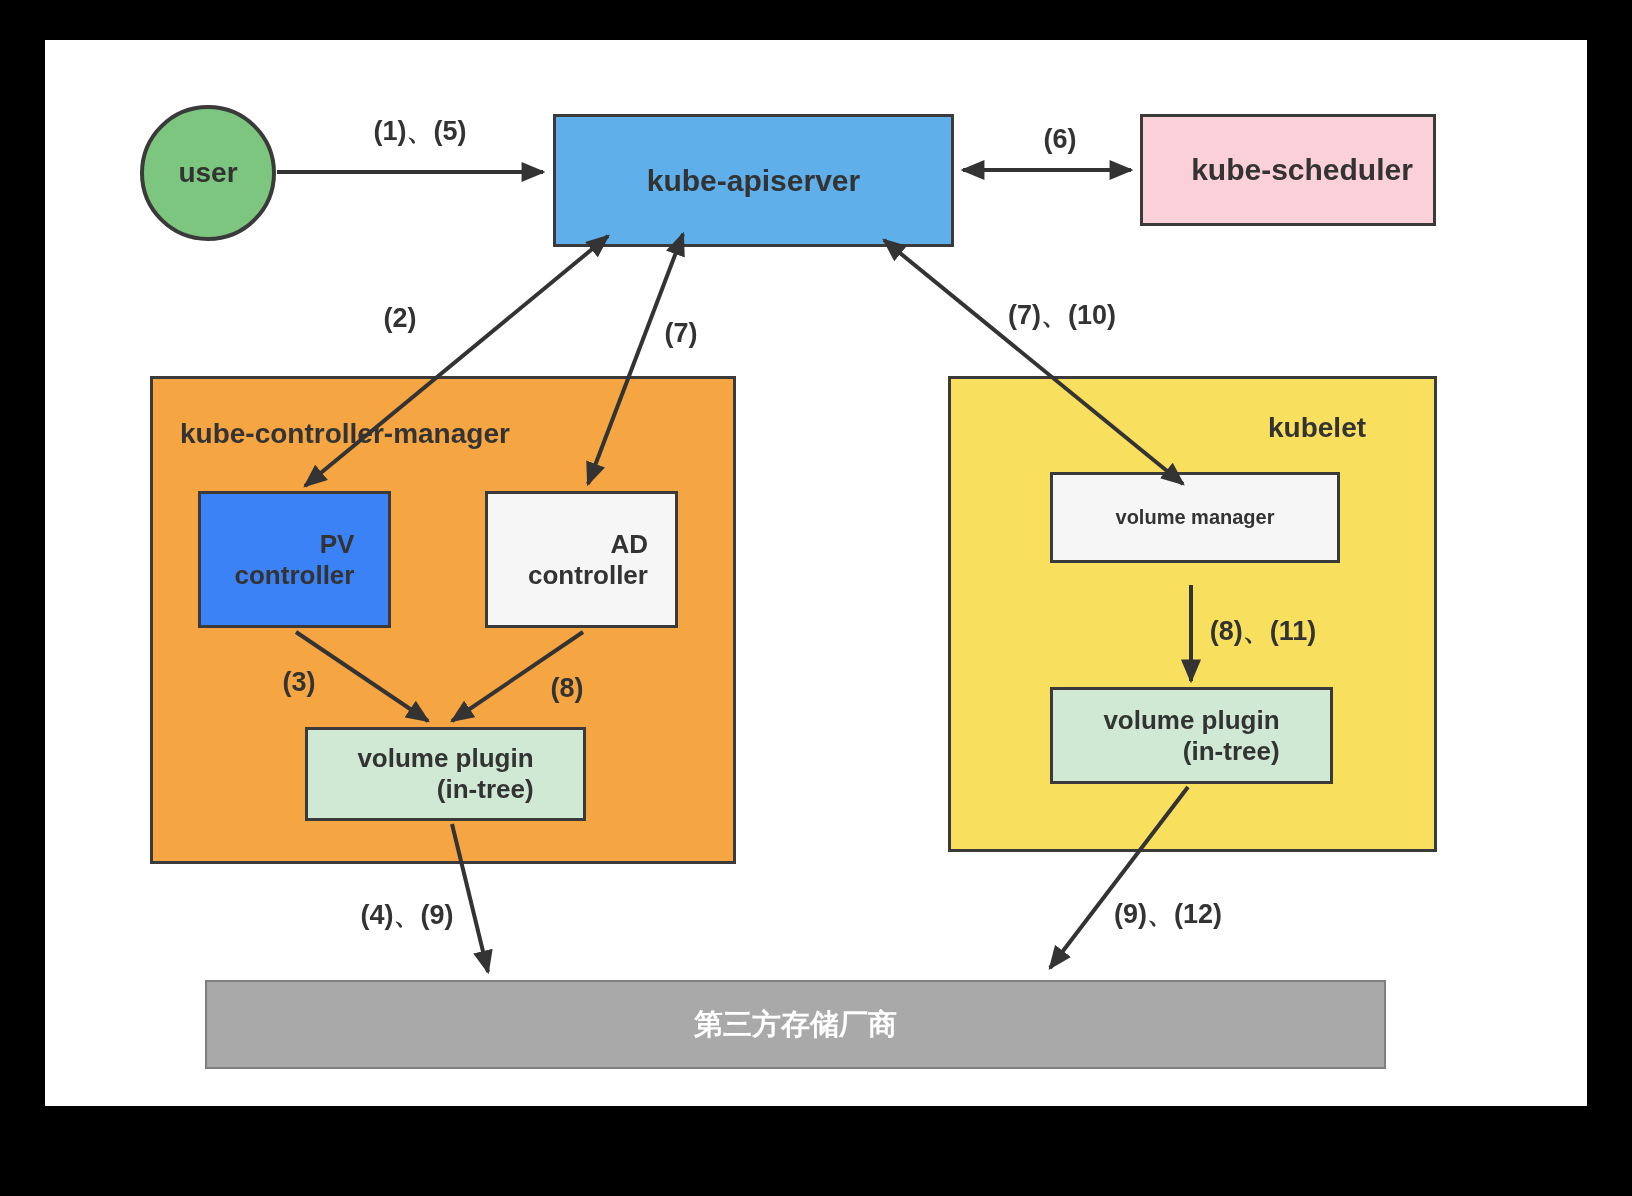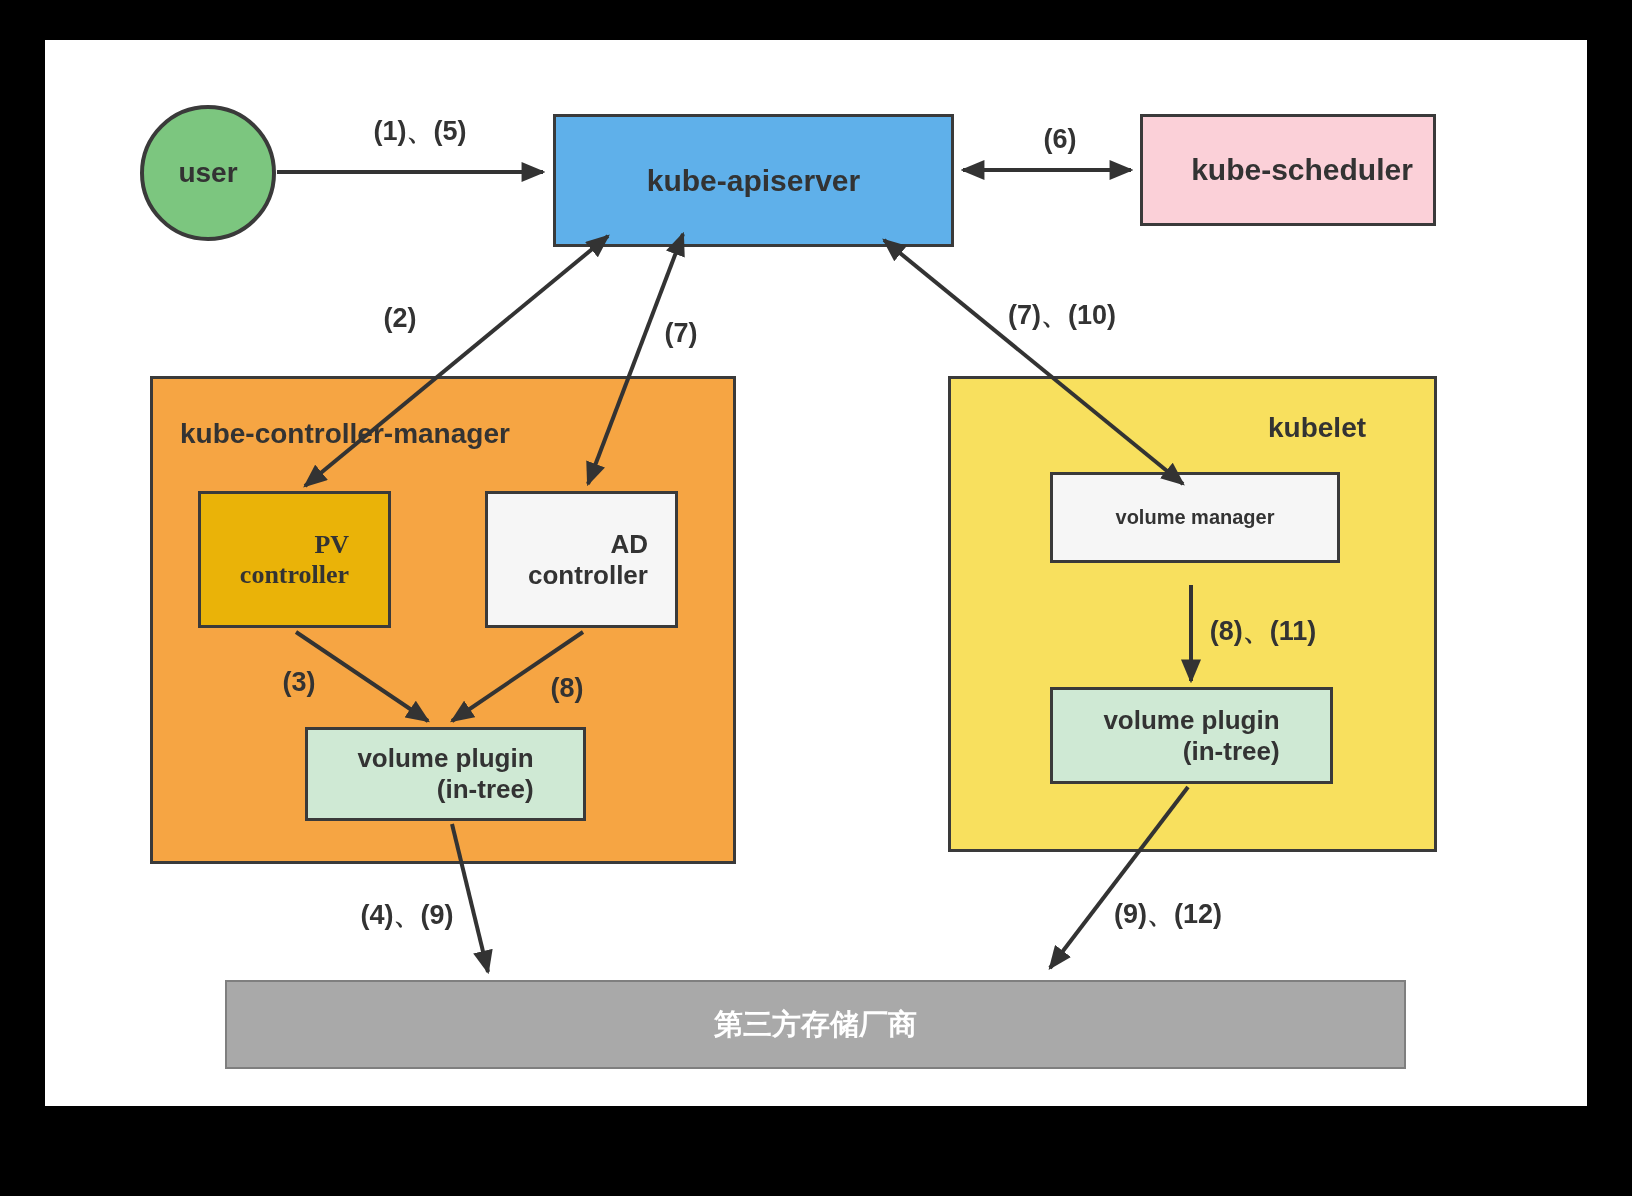--- a/index.html
+++ b/index.html
@@ -40,21 +40,21 @@
   }
   .cm-title      { left:180px; top:418px; }
   .kubelet-title { left:1268px; top:412px; }
   .pv-ctrl  { left:198px; top:491px; width:193px; height:137px; font-size:26px; }
   .ad-ctrl  { left:485px; top:491px; width:193px; height:137px; font-size:26px;padding-left:13px; }
   .cm-vp    { left:305px; top:727px; width:281px; height:94px; font-size:26px; }
   .vol-mgr  { left:1050px; top:472px; width:290px; height:91px; font-size:20px; }
   .kb-vp    { left:1050px; top:687px; width:283px; height:97px; font-size:26px; }
   .storage-bar {
     left:205px; top:980px; width:1181px; height:89px;
-    border:2px solid #7f7f7f; color:#ffffff; font-size:29px;margin-left:20px;
+    border:2px solid #7f7f7f; color:#ffffff; font-size:29px;
   }
   .edge-label {
     position:absolute; transform:translate(-50%,-50%);
     font-weight:bold; color:#333; font-size:27px;
     white-space:nowrap; z-index:6;
   }
   .el-user-api     { left:420px;  top:131px; }
   .el-api-sched    { left:1060px; top:139px; }
   .el-api-pv       { left:400px;  top:318px; }
   .el-api-ad       { left:681px;  top:333px; }
@@ -101,21 +101,21 @@
 </div>
 
 <div class="node apiserver" style="background-color: rgb(95, 176, 234);">
   <span class="node-label">kube-apiserver</span>
 </div>
 
 <div class="node scheduler" style="background-color: rgb(251, 208, 216); padding-left: 28px;">
   <span class="node-label">kube-scheduler</span>
 </div>
 
-<div class="node pv-ctrl" style="background-color: #eab308; font-family: Liberation Serif, serif;">
+<div class="node pv-ctrl" style="background-color: #3b82f6;">
   <span class="node-label">PV
 controller</span>
 </div>
 
 <div class="node ad-ctrl" style="background-color: rgb(246, 246, 246);">
   <span class="node-label">AD
 controller</span>
 </div>
 
 <div class="node cm-vp" style="background-color: rgb(207, 233, 212);">

